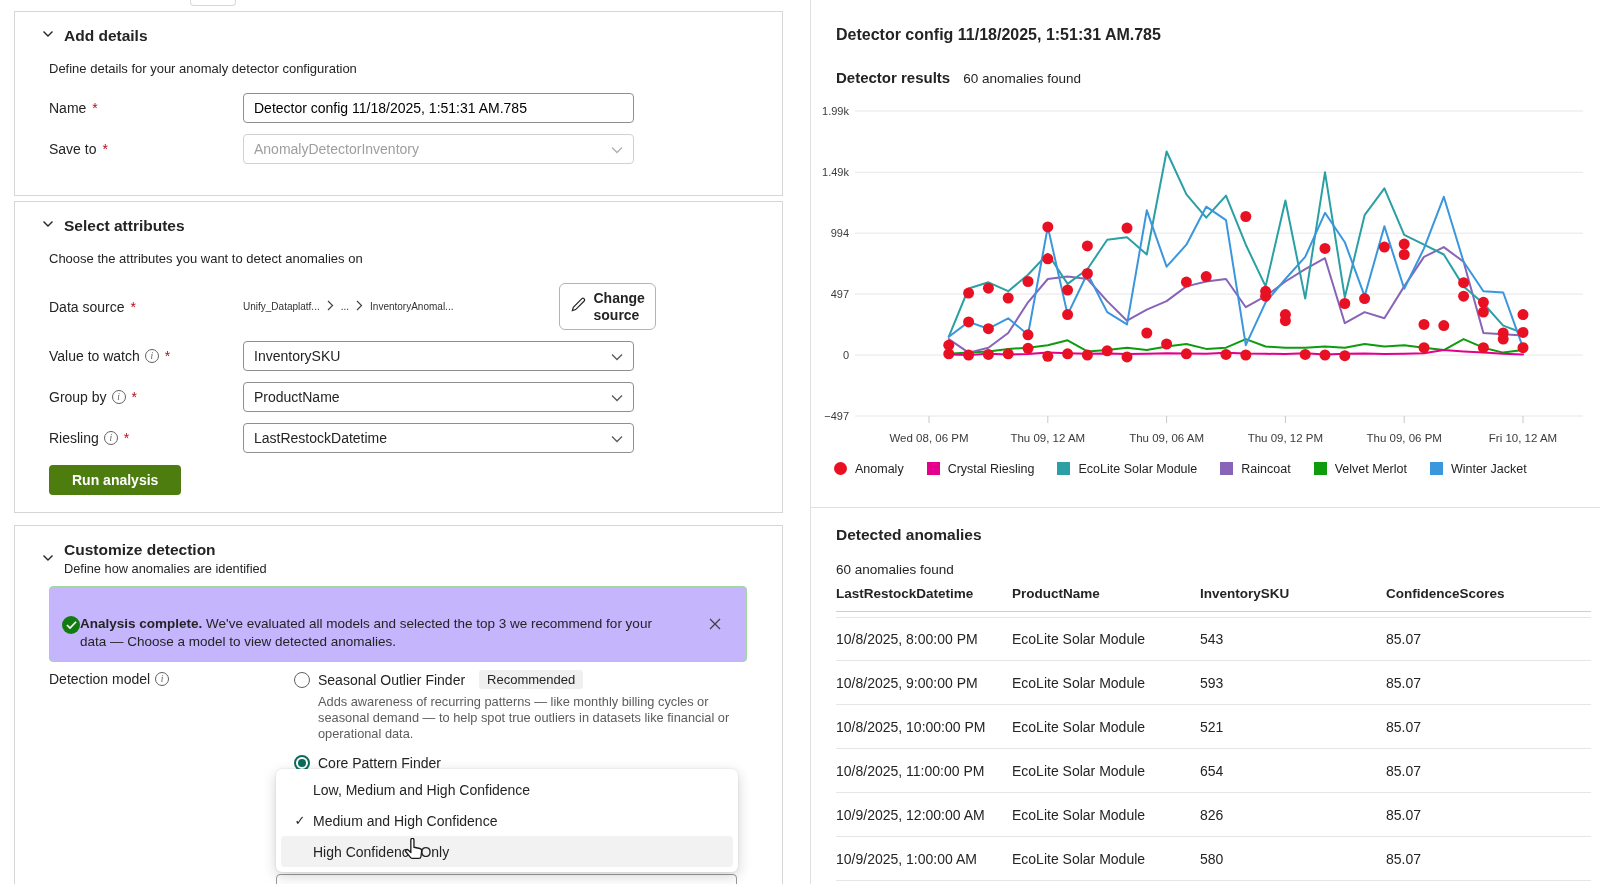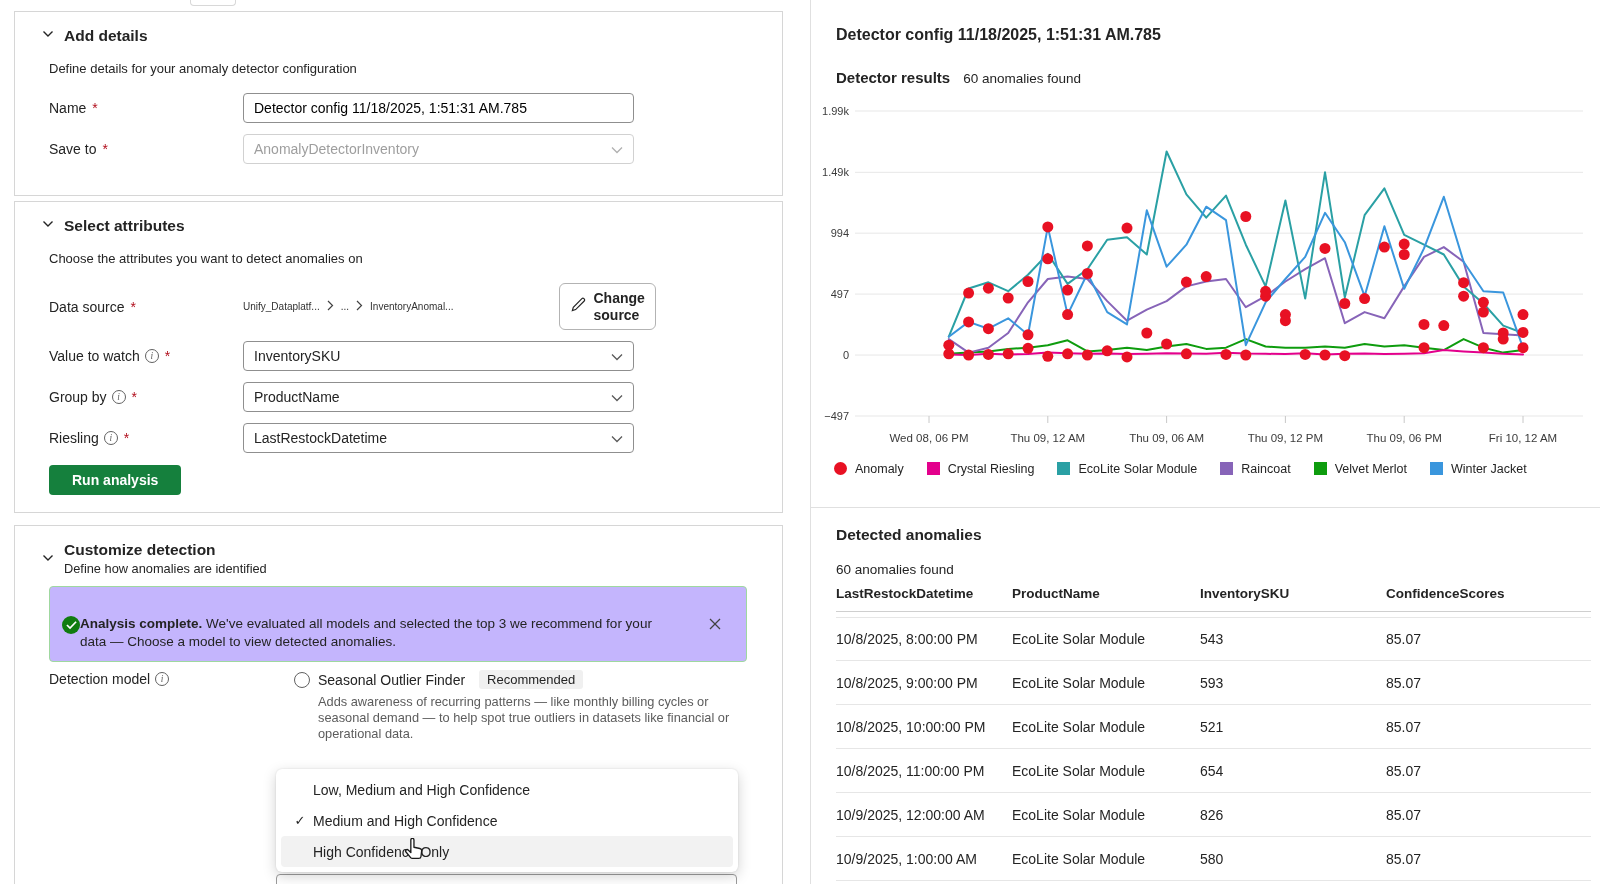--- a/index.html
+++ b/index.html
@@ -34,21 +34,21 @@
   .ctrl .chev{flex:none;}
 
   
   .ds-row{align-items:center;}
   .crumbs{display:flex;align-items:center;gap:7px;font-size:10px;color:#333;width:308px;}
   .crumb{white-space:nowrap;}
   .btn-change{margin-left:8px;width:97px;height:47px;border:1px solid #b3b3b3;border-radius:6px;
     background:#fff;display:flex;align-items:center;justify-content:center;gap:7px;
     font-size:14px;font-weight:700;color:#242424;text-align:left;line-height:1.15;}
 
-  .btn-run{margin:12px 0 0 34px;height:30px;padding:0 23px;background:#15803d;color:#fff;
+  .btn-run{margin:12px 0 0 34px;height:30px;padding:0 23px;background:#4d7c0f;color:#fff;
     border:none;border-radius:4px;font-size:14px;font-weight:700;display:inline-flex;
     align-items:center;font-family:inherit;}
 
   
   .alert{position:relative;margin:10px 35px 0 34px;background:#c4b5fd;border:1px solid #9fd89f;
     border-radius:4px;padding:28px 44px 10px 12px;display:flex;font-size:13.5px;line-height:1.35;}
   .alert-check{flex:none;width:18px;height:18px;border-radius:50%;background:#107c10;margin-top:1px;
     display:flex;align-items:center;justify-content:center;}
   .alert-close{position:absolute;right:24px;top:50%;transform:translateY(-50%);width:14px;height:14px;}
   .alert-text{max-width:572px;}
@@ -248,20 +248,24 @@
         <span>Detection model</span>
         <span class="info">i</span>
       </span>
     <div class="radio-col">
       <div class="radio-line">
         <span class="radio"></span>
         <span class="radio-label">Seasonal Outlier Finder</span>
         <span class="badge">Recommended</span>
       </div>
       <div class="radio-desc">Adds awareness of recurring patterns — like monthly billing cycles or seasonal demand — to help spot true outliers in datasets like financial or operational data.</div>
+      <div class="radio-line second">
+        <span class="radio sel"></span>
+        <span class="radio-label">Core Pattern Finder</span>
+      </div>
     </div>
   </div>
 </section>
 
 <div class="popup" id="confidence-menu">
     <div class="menu-item">
       <span class="chk"></span>
       <span>Low, Medium and High Confidence</span>
     </div>
     <div class="menu-item">

